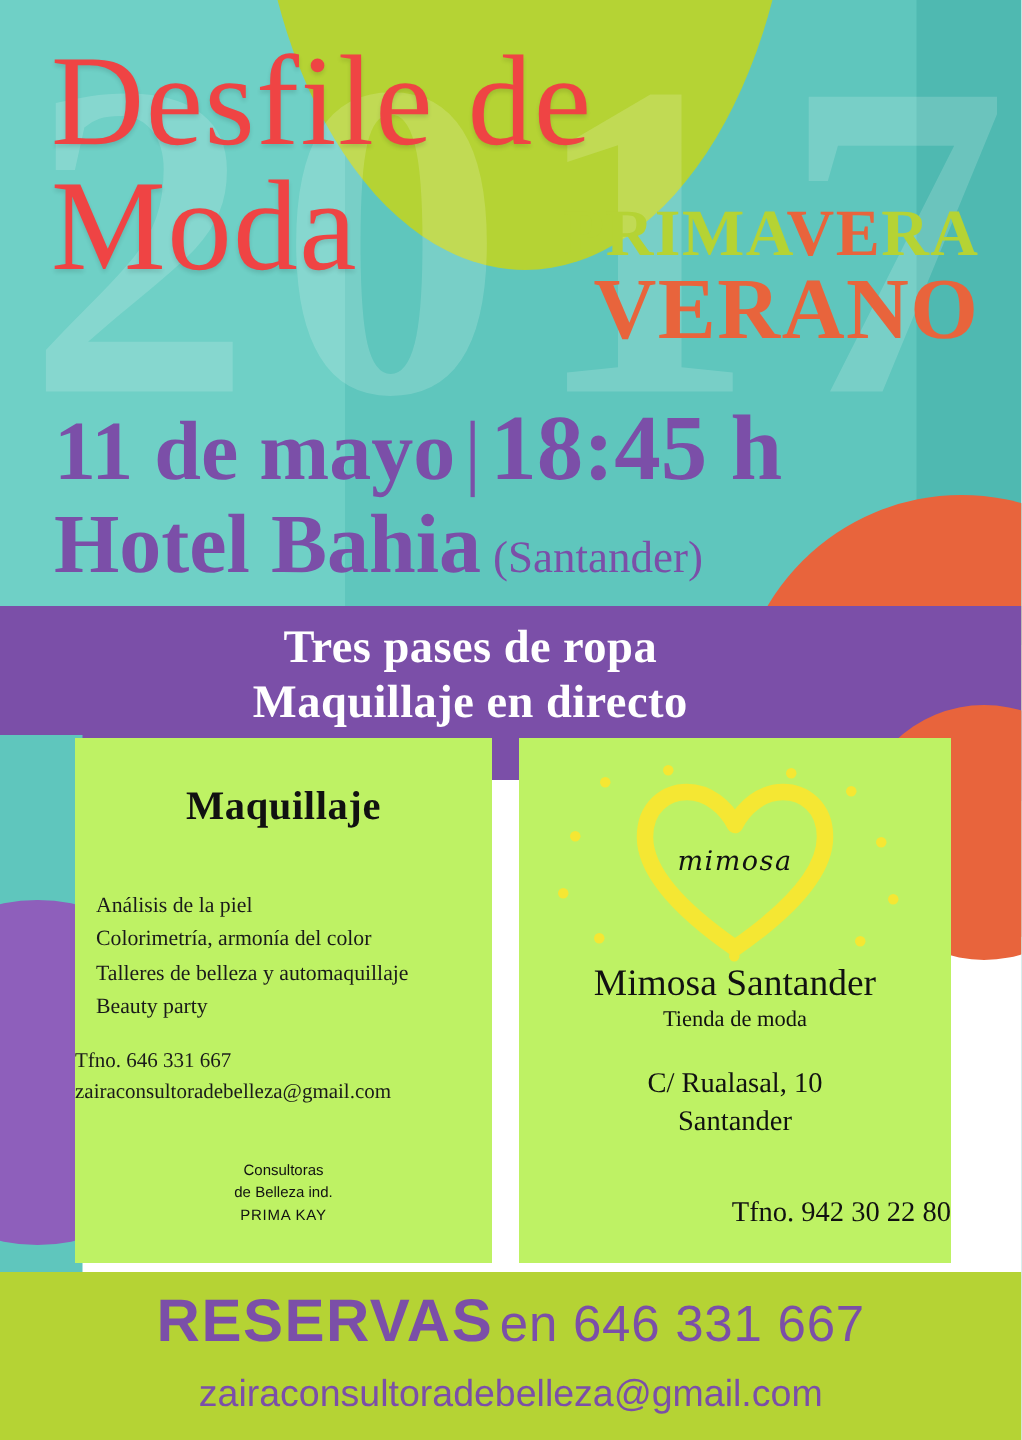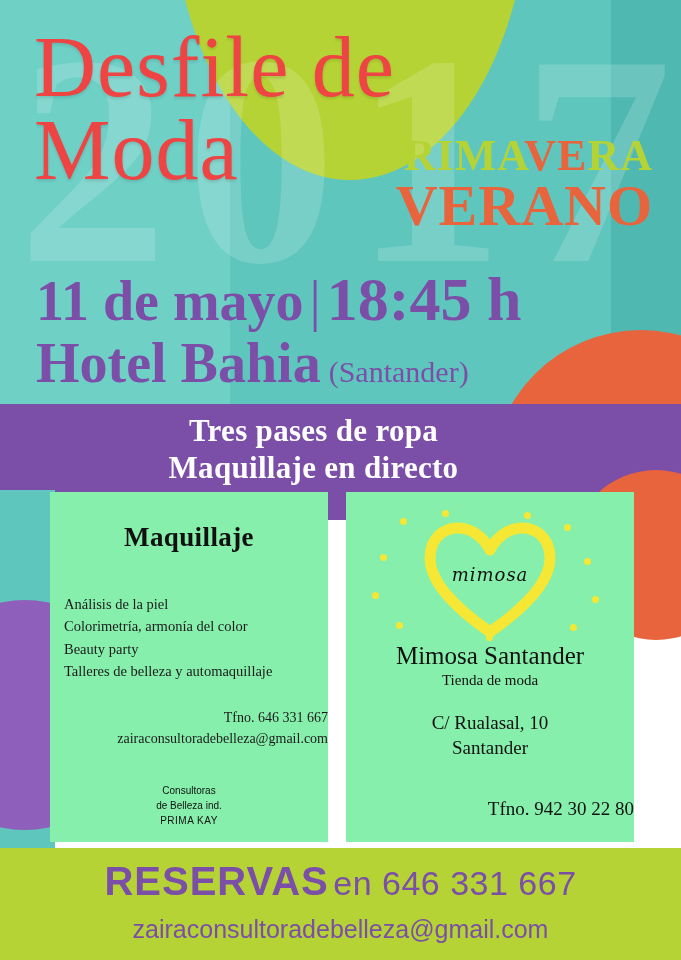--- a/index.html
+++ b/index.html
@@ -116,35 +116,35 @@
   .band-text {
     position: absolute; left: 0; top: 412px; width: 627px;
     text-align: center; color: #ffffff;
     font-size: 31px; line-height: 1.2; font-weight: 700;
     letter-spacing: 0.3px;
   }
   .band-text span { display: block; }
 
   
   .card {
-    position: absolute; background: #86efac;
+    position: absolute; background: #bef264;
   }
   .card-left { left: 50px; top: 492px; width: 278px; height: 350px; }
   .card-right { left: 346px; top: 492px; width: 288px; height: 350px; }
 
   .card-title {
     text-align: center; font-size: 27px; font-weight: 700;
     color: #111; margin-top: 30px; letter-spacing: 0.4px;
   }
   .card-list {
     margin: 40px 0 0 14px; font-size: 14.5px; color: #1a1a1a; line-height: 1.55;
   }
   .card-list div { white-space: nowrap; }
   .card-contact {
-    margin-top: 24px; text-align: right; font-size: 14px; color: #1a1a1a;
+    margin-top: 14px; text-align: left; font-size: 14px; color: #1a1a1a;
     line-height: 1.5;
   }
   .card-consult {
     margin-top: 34px; text-align: center; font-size: 10px; color: #111;
     line-height: 1.5; font-family: "Liberation Sans", sans-serif;
   }
   .card-consult .mk { letter-spacing: 0.5px; }
 
   
   .heart-wrap {
@@ -233,22 +233,22 @@
   <div class="band-text">
     <span>Tres pases de ropa</span>
     <span>Maquillaje en directo</span>
   </div>
 
   <div class="card card-left">
     <div class="card-title">Maquillaje</div>
     <div class="card-list">
       <div>Análisis de la piel</div>
       <div>Colorimetría, armonía del color</div>
+      <div>Talleres de belleza y automaquillaje</div>
       <div>Beauty party</div>
-      <div>Talleres de belleza y automaquillaje</div>
     </div>
     <div class="card-contact">
       <div>Tfno. 646 331 667</div>
       <div>zairaconsultoradebelleza@gmail.com</div>
     </div>
     <div class="card-consult">
       <div>Consultoras</div>
       <div>de Belleza ind.</div>
       <div class="mk">PRIMA KAY</div>
     </div>

